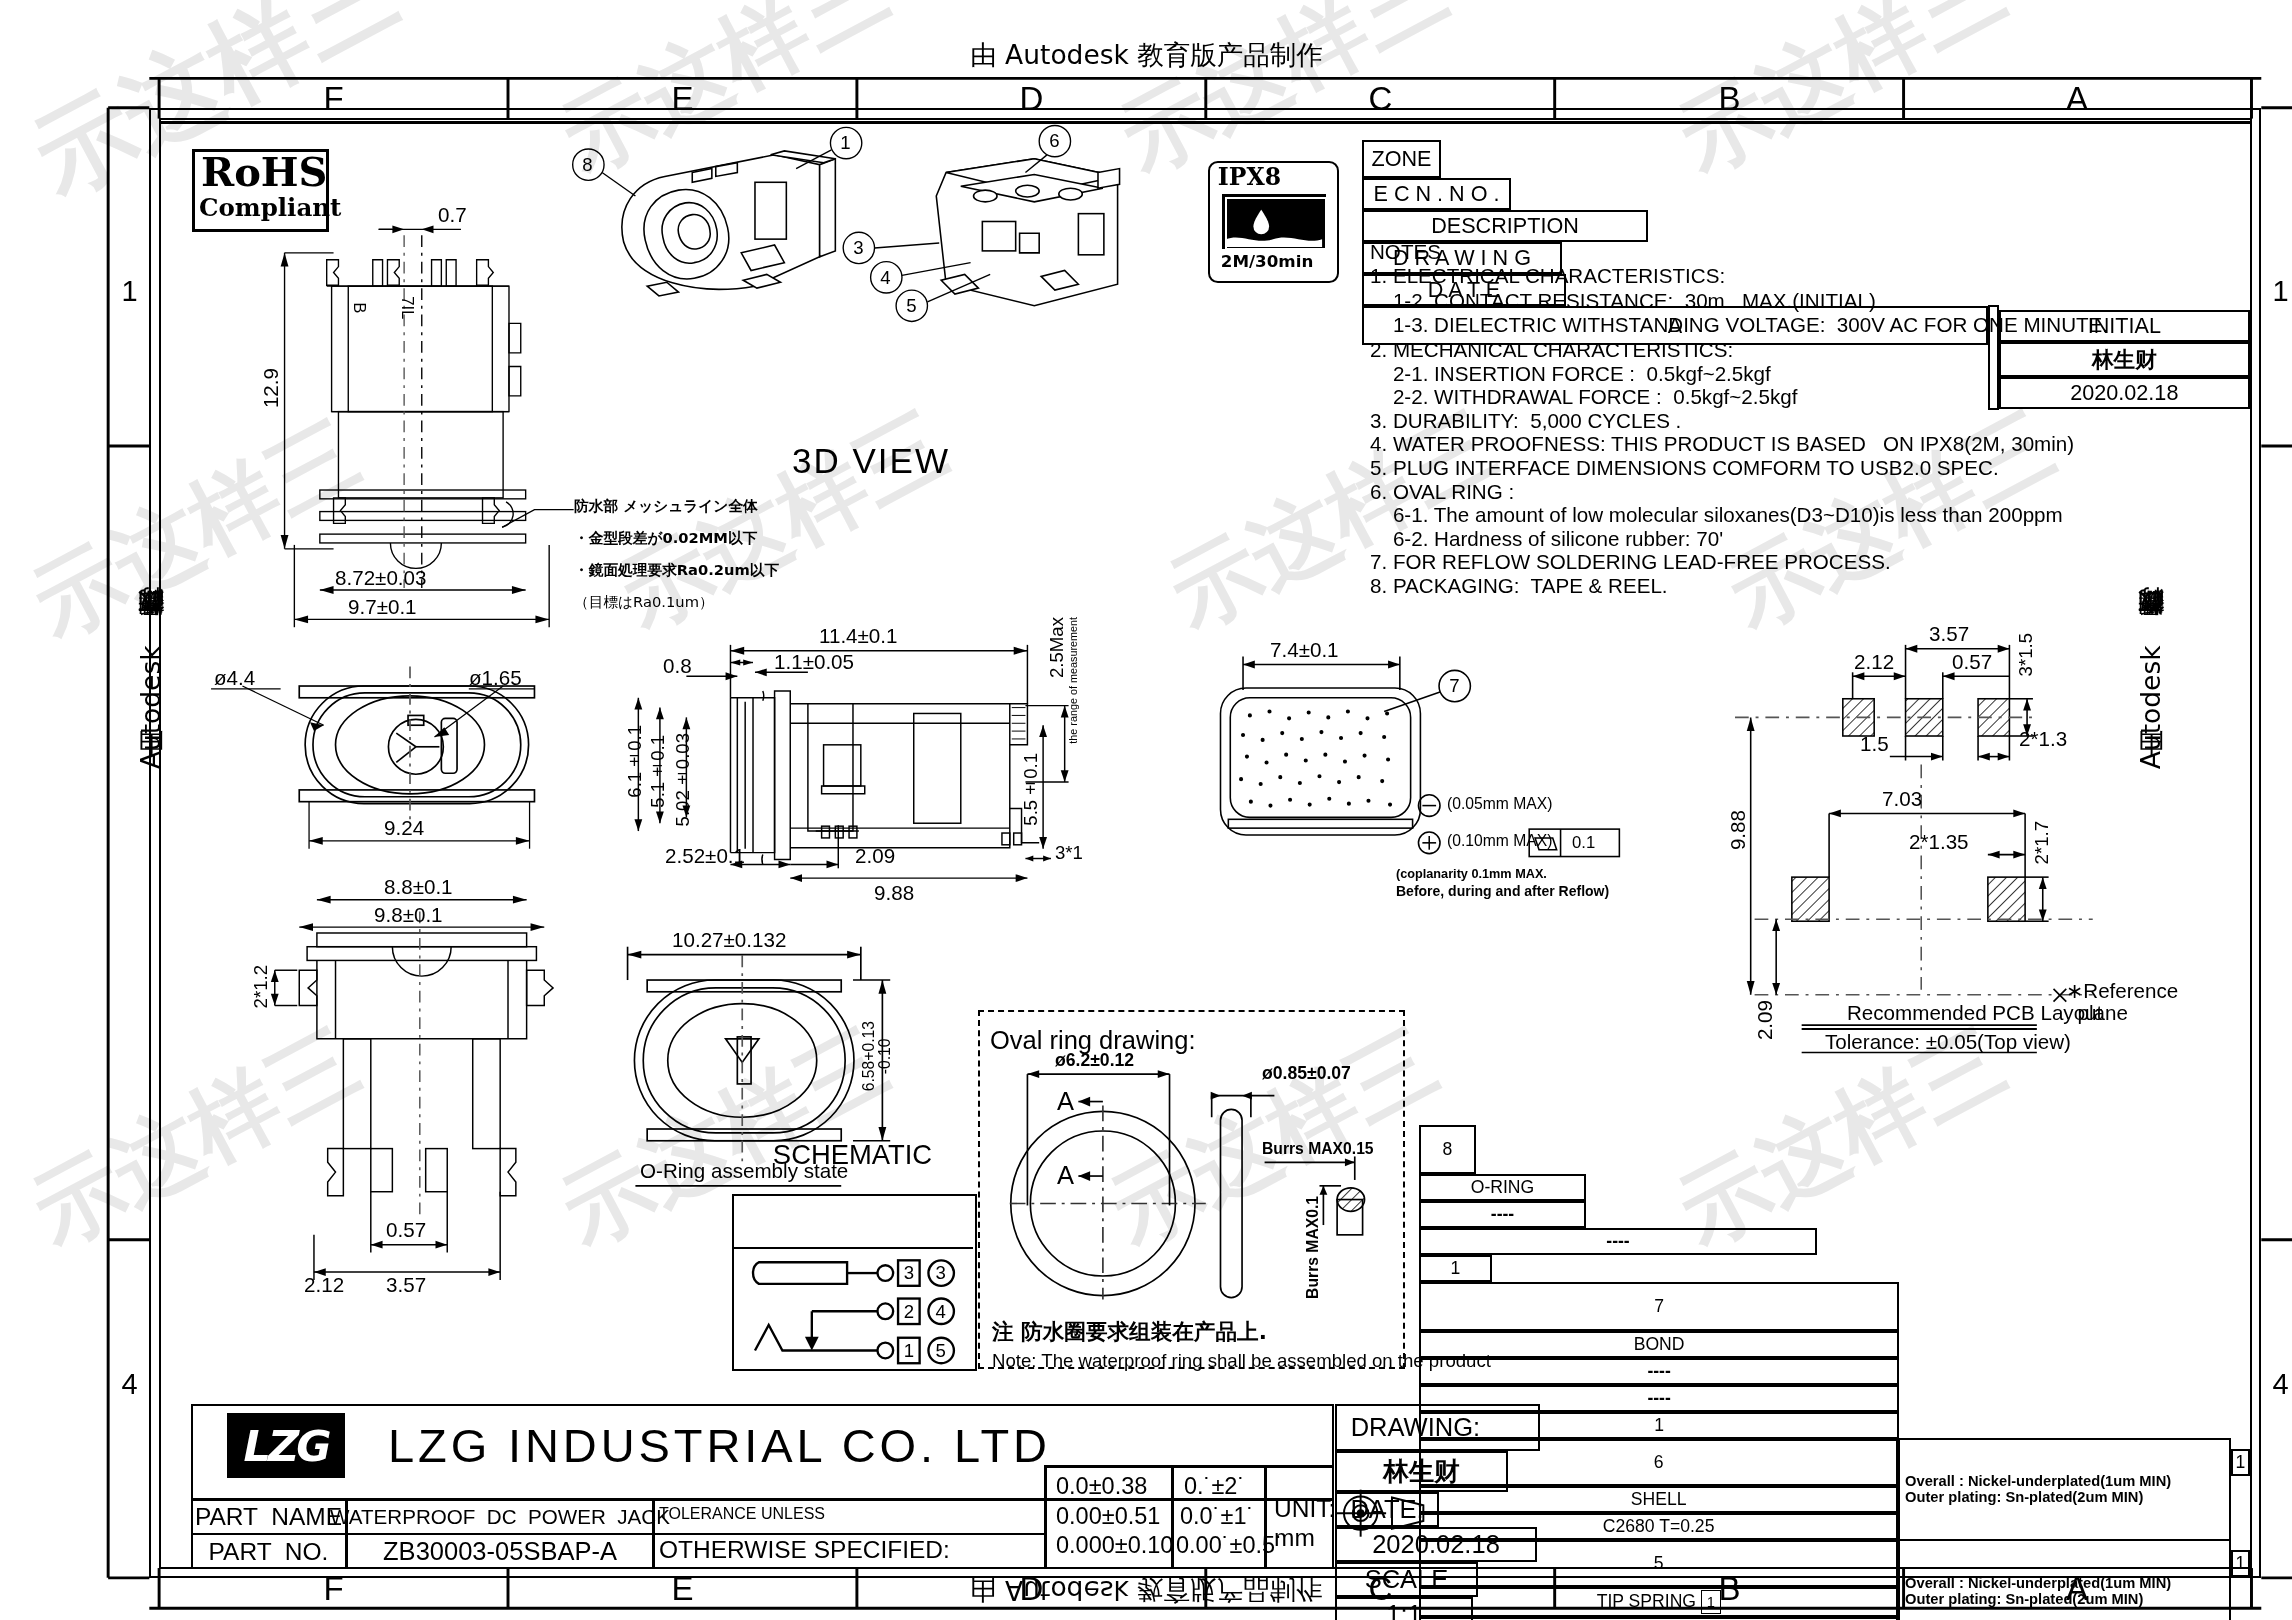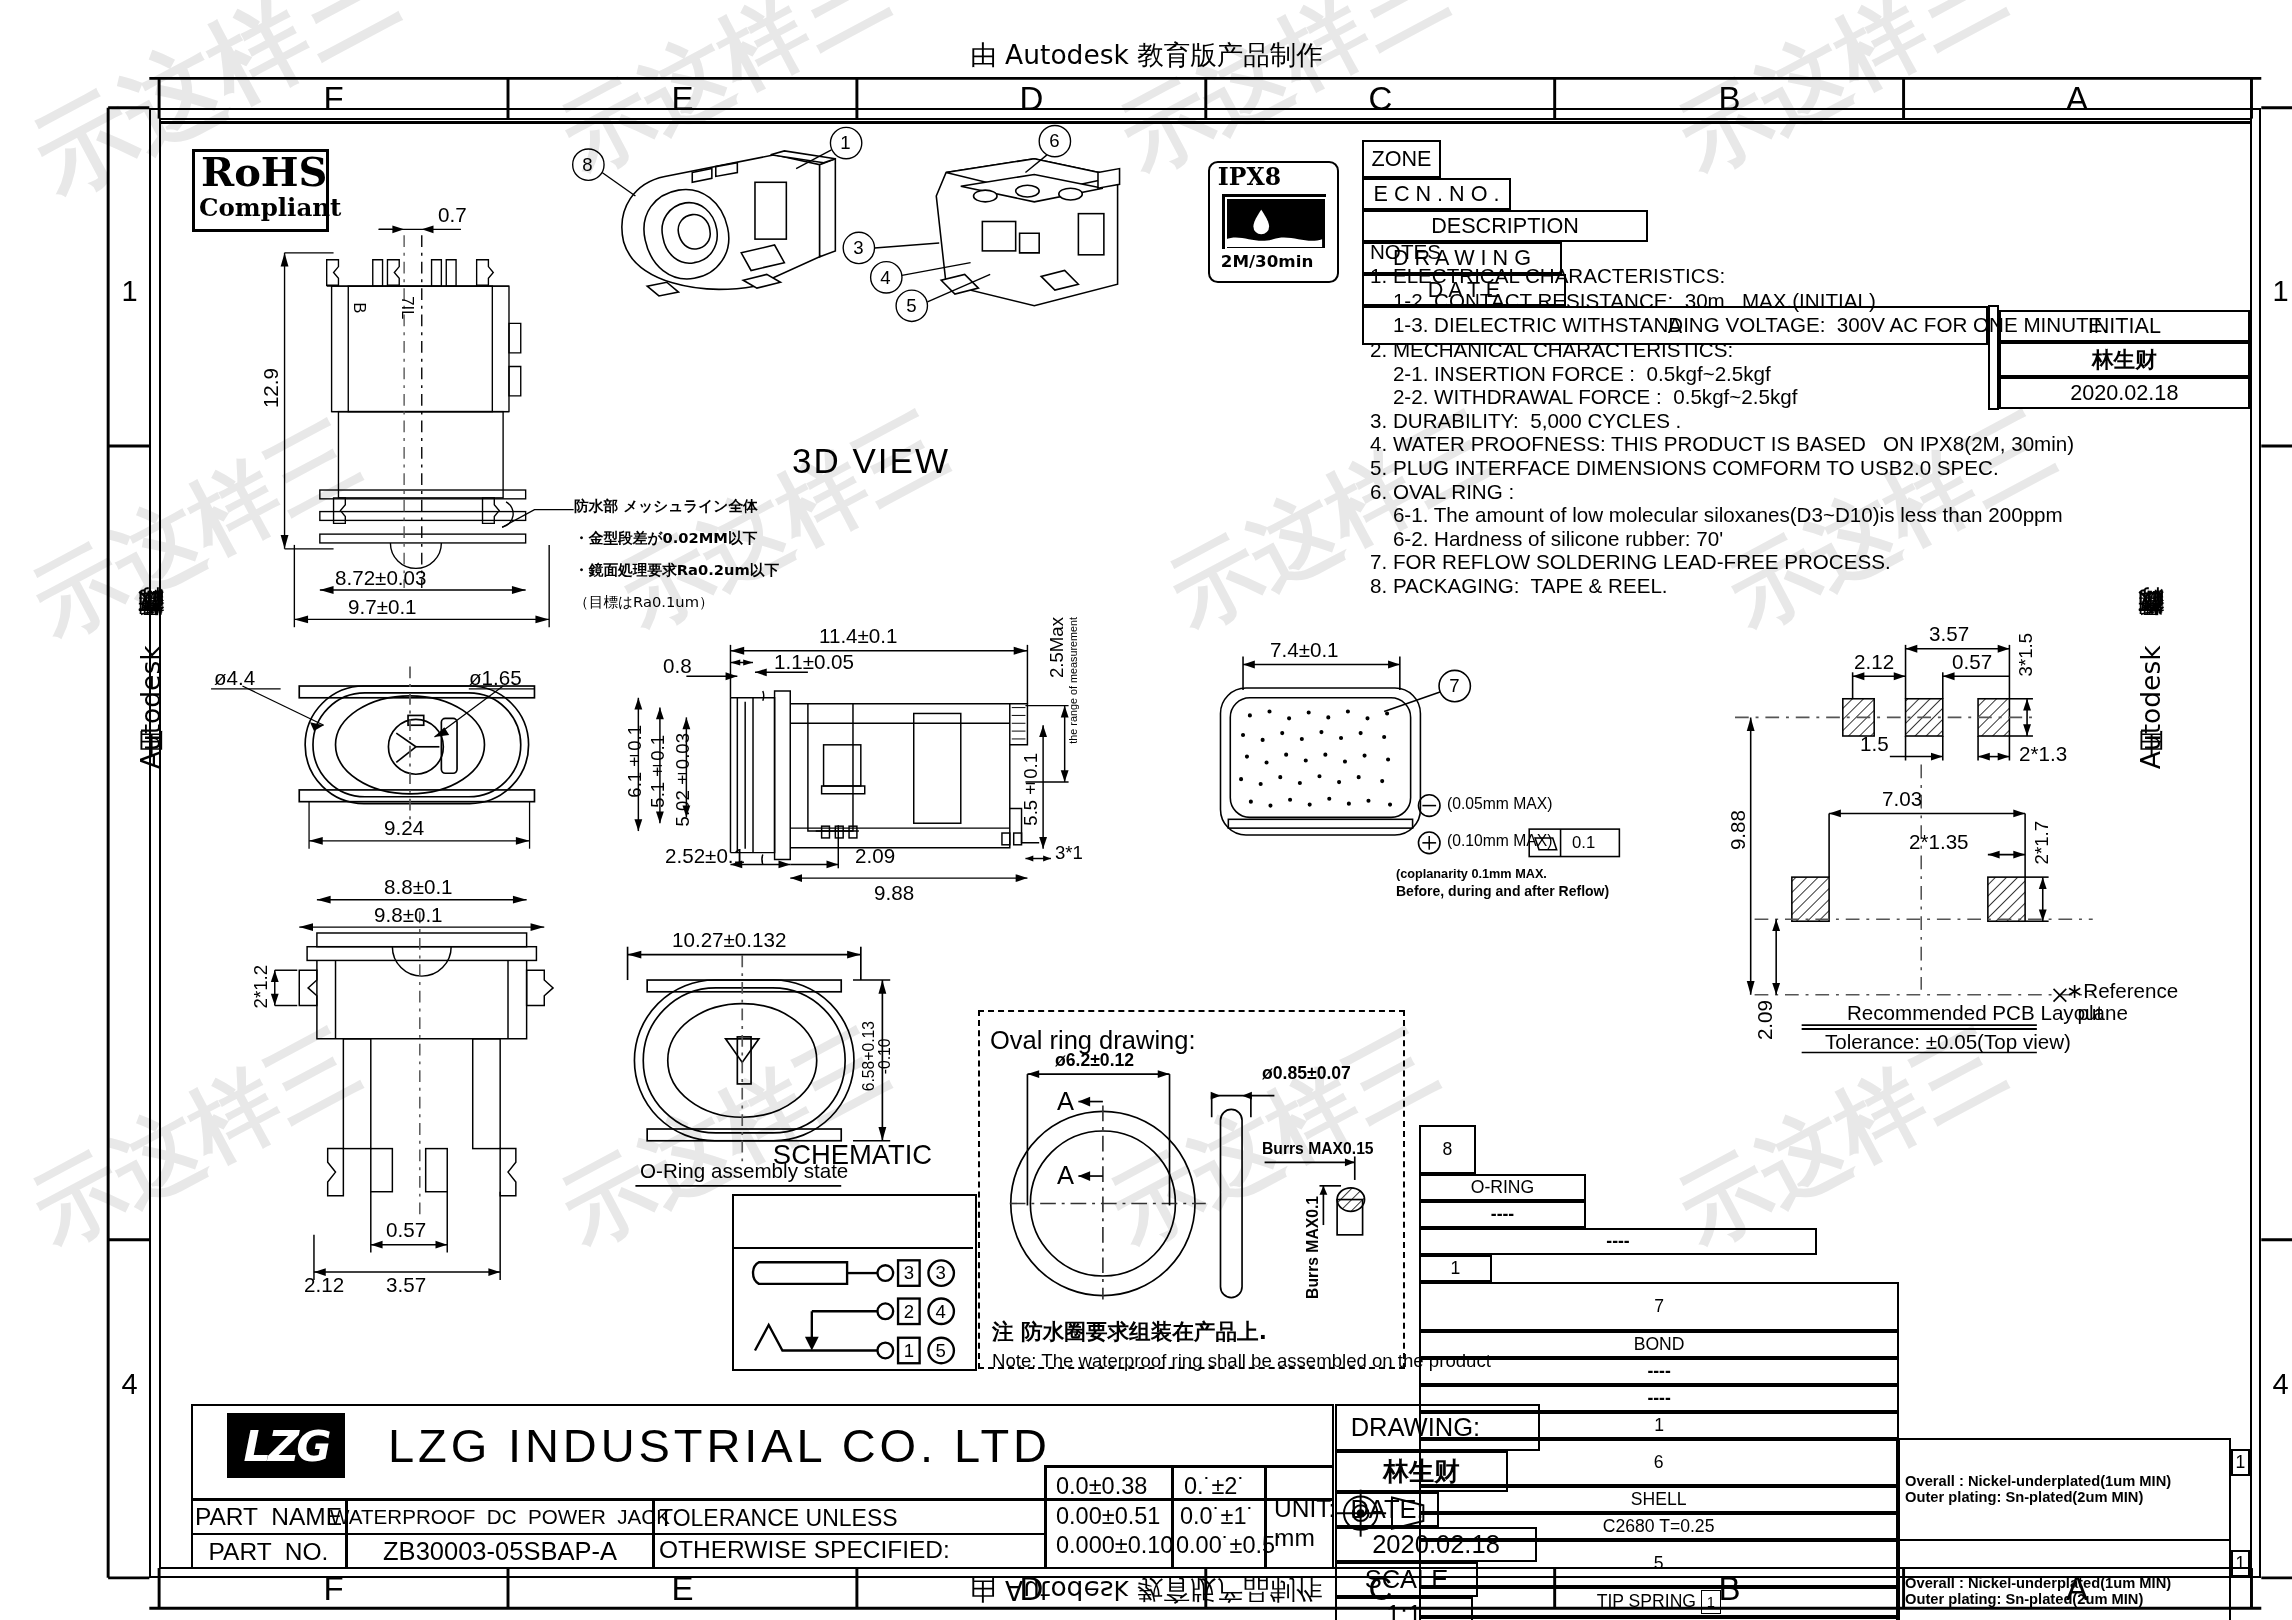--- a/index.html
+++ b/index.html
@@ -664,21 +664,21 @@
       <line x1="1838" y1="1046" x2="2078" y2="1046" stroke-width="2"></line>
       <line x1="1838" y1="1050" x2="2078" y2="1050" stroke-width="2"></line>
       <line x1="1838" y1="1074" x2="2078" y2="1074" stroke-width="1.6"></line>
     </g>
   </svg>
   <div class="txt dim" style="left:1929px;top:623px;font-size:20.6px;">3.57</div>
   <div class="txt dim" style="left:1854px;top:651px;font-size:20.6px;">2.12</div>
   <div class="txt dim" style="left:1952px;top:651px;font-size:20.6px;">0.57</div>
   <div class="txt dim vert" style="left:2016px;top:633px;font-size:18.6px;">3*1.5</div>
   <div class="txt dim" style="left:1860px;top:733px;font-size:20.6px;">1.5</div>
-  <div class="txt dim" style="left:2019px;top:743px;font-size:20.6px;">2*1.3</div>
+  <div class="txt dim" style="left:2019px;top:728px;font-size:20.6px;">2*1.3</div>
   <div class="txt dim" style="left:1882px;top:788px;font-size:20.6px;">7.03</div>
   <div class="txt dim" style="left:1909px;top:831px;font-size:20.6px;">2*1.35</div>
   <div class="txt dim vert" style="left:2032px;top:821px;font-size:18.6px;">2*1.7</div>
   <div class="txt dim vert" style="left:1727px;top:810px;font-size:20.6px;">9.88</div>
   <div class="txt dim vert" style="left:1754px;top:1000px;font-size:20.6px;">2.09</div>
   <div class="txt" style="left:2066px;top:980px;font-size:20.6px;">∗Reference
   plane</div>
   <div class="txt" style="left:1847px;top:1002px;font-size:20.6px;">Recommended PCB Layout</div>
   <div class="txt" style="left:1825px;top:1031px;font-size:20.6px;">Tolerance: ±0.05(Top view)</div>
 
@@ -816,21 +816,21 @@
               display:flex;align-items:center;justify-content:center;">
     <span style="color:#fff;font-size:43px;font-weight:bold;font-style:italic;letter-spacing:-2.9px;font-family:'DejaVu Sans',sans-serif;">LZG</span>
   </div>
   <div class="txt" style="left:388px;top:1421px;font-size:47px;letter-spacing:3.9px;">LZG INDUSTRIAL CO. LTD</div>
 
   <div class="txt c" style="left:191px;top:1500px;width:155px;height:33px;font-size:24.5px;">PART  NAME</div>
   <div class="txt c" style="left:348px;top:1502px;width:304px;height:29px;font-size:20.6px;">WATERPROOF  DC  POWER  JACK</div>
   <div class="txt c" style="left:191px;top:1535px;width:155px;height:33px;font-size:24.5px;">PART  NO.</div>
   <div class="txt c" style="left:348px;top:1535px;width:304px;height:33px;font-size:25.5px;">ZB30003-05SBAP-A</div>
 
-  <div class="txt" style="left:659px;top:1506px;font-size:23px;">TOLERANCE UNLESS</div>
+  <div class="txt" style="left:659px;top:1506px;font-size:16px;">TOLERANCE UNLESS</div>
   <div class="txt" style="left:659px;top:1537px;font-size:24.5px;">OTHERWISE SPECIFIED:</div>
 
   <div class="txt" style="left:1056px;top:1474px;font-size:23.5px;">0.0±0.38</div>
   <div class="txt" style="left:1056px;top:1504px;font-size:23.5px;">0.00±0.51</div>
   <div class="txt" style="left:1056px;top:1533px;font-size:23.5px;">0.000±0.10</div>
 
   <div class="txt" style="left:1184px;top:1474px;font-size:23.5px;">0.˙±2˙</div>
   <div class="txt" style="left:1180px;top:1504px;font-size:23.5px;">0.0˙±1˙</div>
   <div class="txt" style="left:1176px;top:1533px;font-size:23.5px;">0.00˙±0.5˙</div>
 

